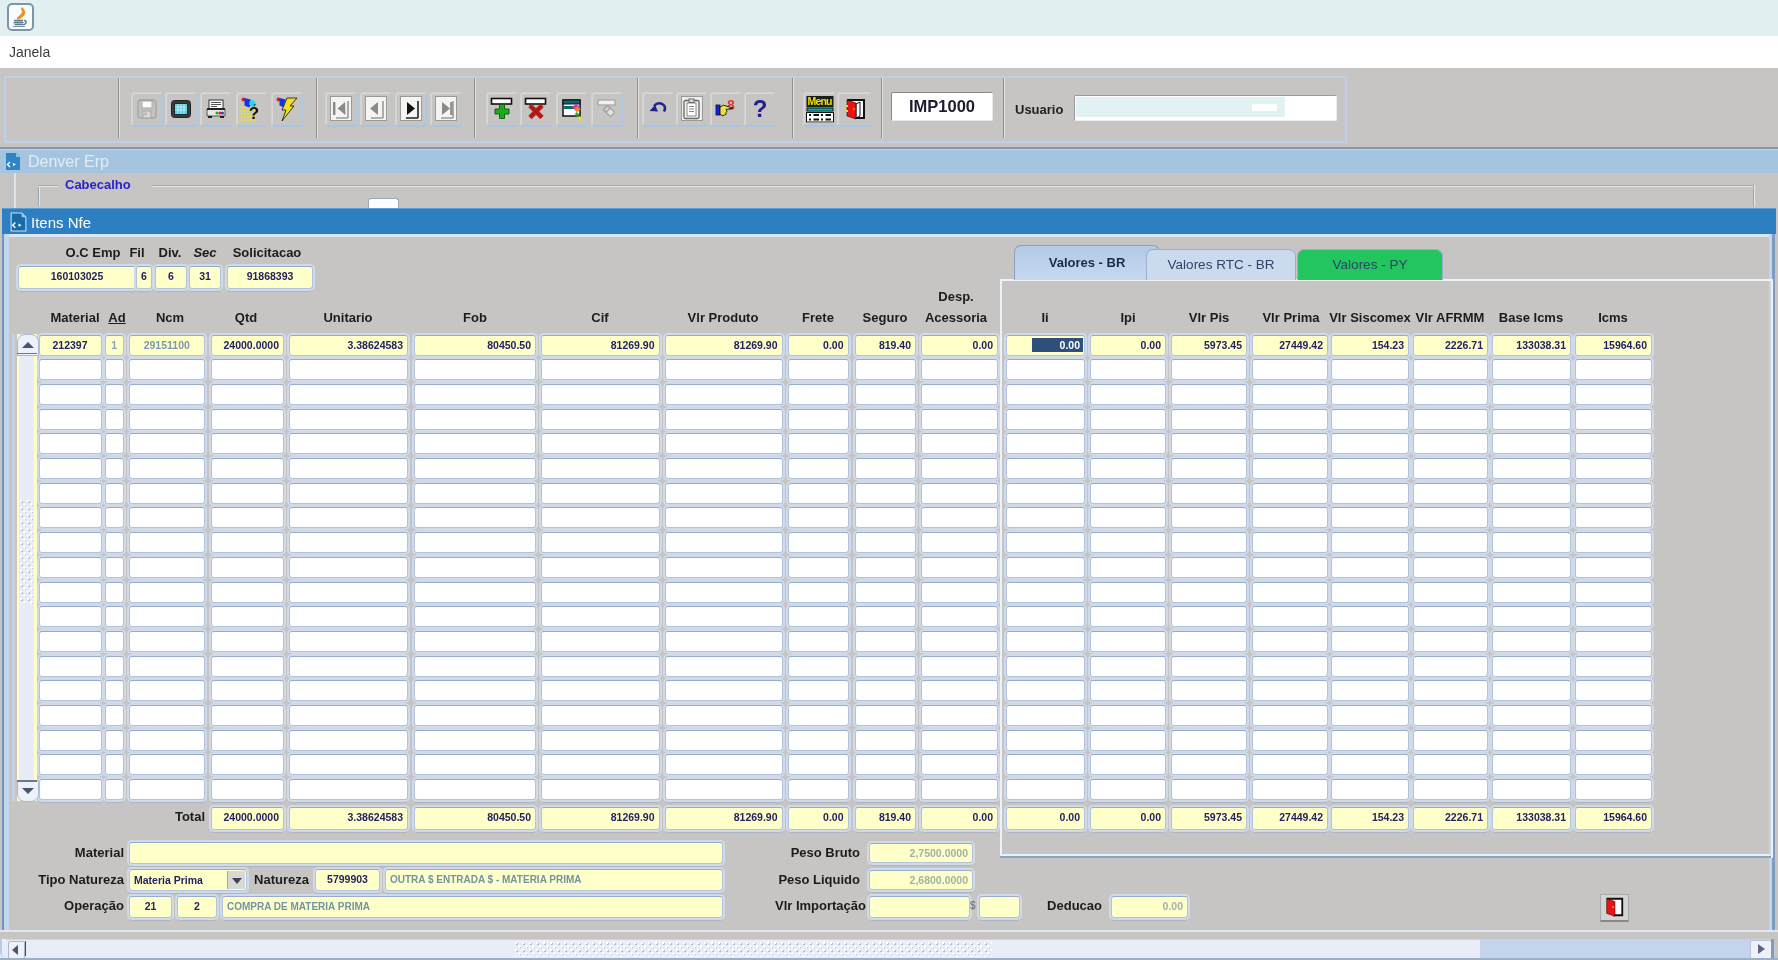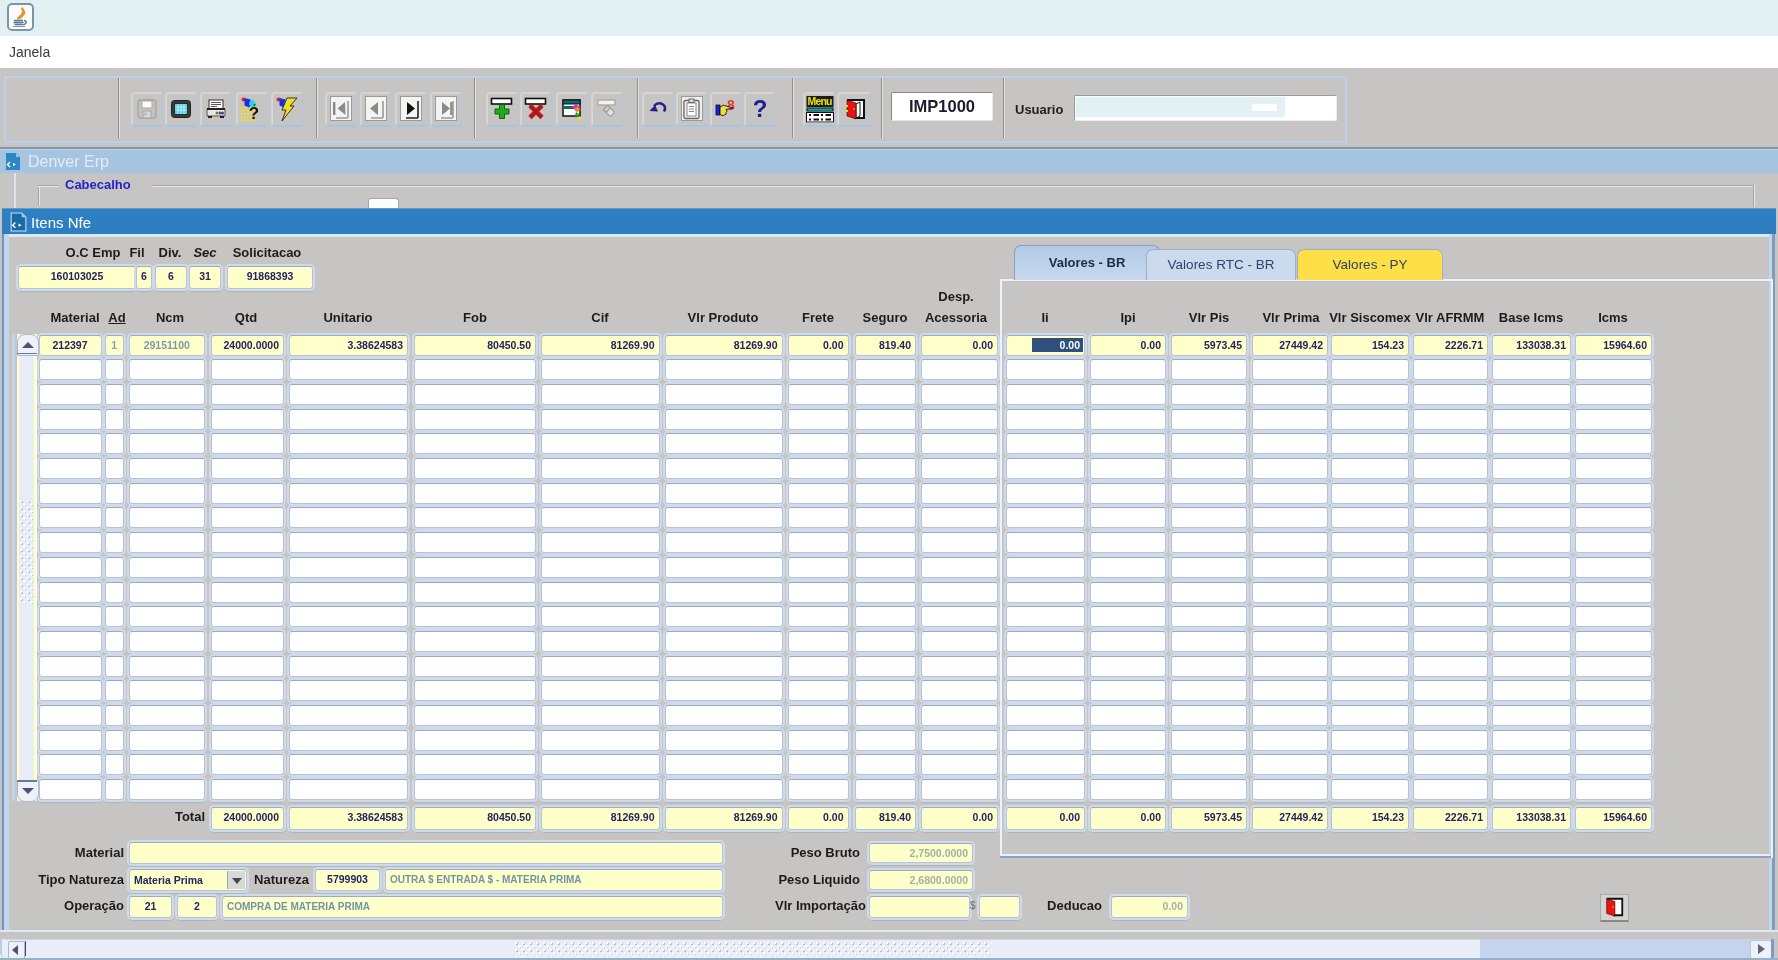--- a/index.html
+++ b/index.html
@@ -770,21 +770,21 @@
     <div class="val" style="">133038.31</div>
   </div>
 <div class="cell yc" style="left:1575px;top:806.5px;width:75px;height:21px;line-height:21px;">
     <div class="val" style="">15964.60</div>
   </div>
 <div class="ab" style="left:1000px;top:279px;width:769px;height:577px;border:2px solid #eef2f8;border-bottom:none;"></div>
 <div class="ab" style="left:1000px;top:854px;width:770px;height:2px;background:#e9eef8;"></div>
 <div class="ab" style="left:1000px;top:856px;width:771px;height:2px;background:#8ba3c0;"></div>
 <div class="ab" style="left:999px;top:245px;width:144px;height:34px;background:linear-gradient(#b2cae6,#c7d8ee);border:1px solid #8aa0be;border-bottom:none;border-radius:7px 7px 0 0;text-align:center;line-height:34px;font-size:13px;font-weight:600;color:#1b2b4a;margin-left:15px;">Valores - BR</div>
 <div class="ab" style="left:1146px;top:249px;width:148px;height:30px;background:#ccdaee;border:1px solid #9ab0cc;border-bottom:none;border-radius:7px 7px 0 0;text-align:center;line-height:30px;font-size:13.5px;color:#2f4468;">Valores RTC - BR</div>
-<div class="ab" style="left:1297px;top:249px;width:144px;height:30px;background:#fde047;border:1px solid #9ab0cc;border-bottom:none;border-radius:7px 7px 0 0;text-align:center;line-height:30px;font-size:13.5px;color:#2f4468;">Valores - PY</div>
+<div class="ab" style="left:1297px;top:249px;width:144px;height:30px;background:#22c55e;border:1px solid #9ab0cc;border-bottom:none;border-radius:7px 7px 0 0;text-align:center;line-height:30px;font-size:13.5px;color:#2f4468;">Valores - PY</div>
 <div class="lbl" style="left:-136px;top:845px;width:260px;text-align:right;font-size:13px;">Material</div>
 <div class="cell yc" style="left:129px;top:842px;width:592px;height:20px;"></div>
 <div class="lbl" style="left:600px;top:845px;width:260px;text-align:right;font-size:13px;">Peso Bruto</div>
 <div class="cell yc" style="left:869px;top:843px;width:102px;height:18px;line-height:18px;font-size:10px;">
     <div class="val" style="color:#a0b2a8;">2,7500.0000</div>
   </div>
 <div class="lbl" style="left:-136px;top:872px;width:260px;text-align:right;font-size:13px;">Tipo Natureza</div>
 <div class="cell yc" style="left:129px;top:869px;width:116px;height:20px;">
     <div class="val" style="text-align:left;padding-left:4px;line-height:20px;">Materia Prima</div>
     <div style="position:absolute;right:1px;top:1px;width:17px;height:18px;background:#d8d8d4;border-left:1px solid #9ab;">

